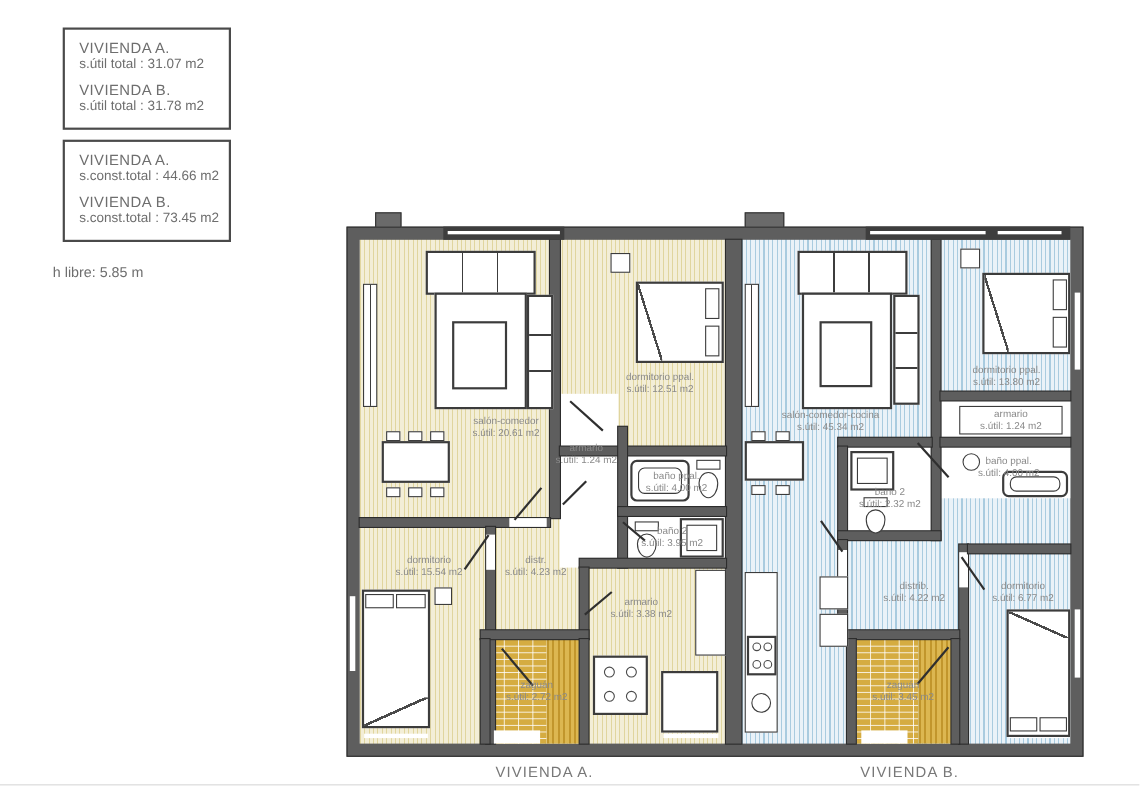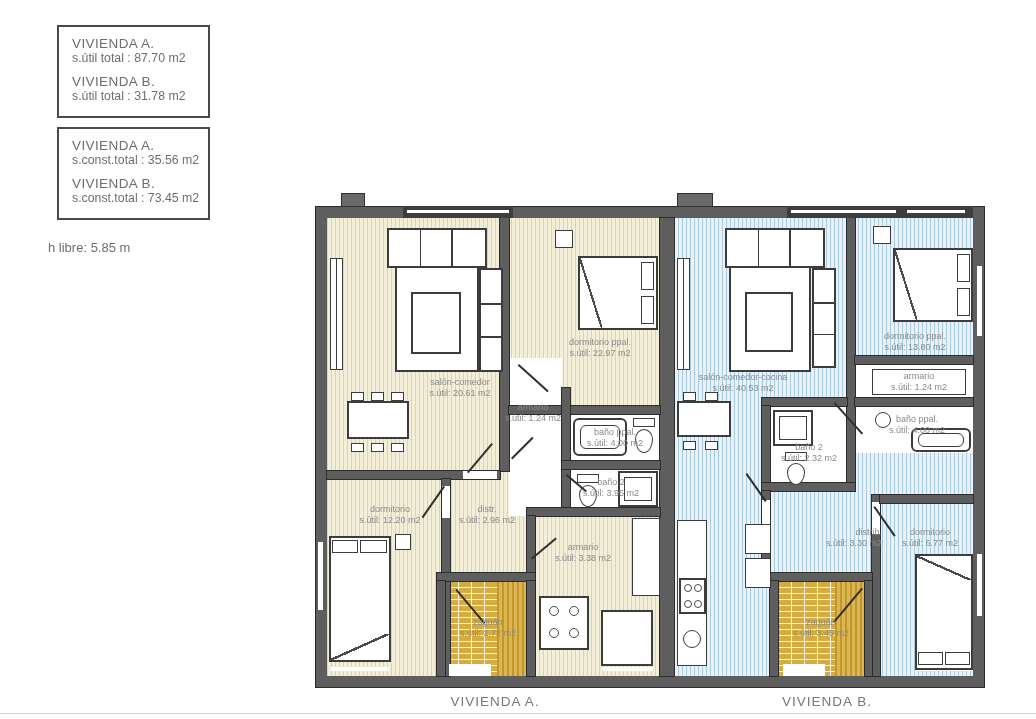--- a/index.html
+++ b/index.html
@@ -58,27 +58,27 @@
   .lbl-boxed { background:#fff; border:1.5px solid #3c3c3c; width:88px; margin-left:-44px; padding:1px 2px; }
   .caption { position:absolute; top:694px; width:160px; text-align:center;
     font-size:13.5px; color:#787878; letter-spacing:1px; }
   .baseline { position:absolute; left:0; top:713px; width:1036px; height:1px; background:#d8d8d8; }
 </style>
 </head>
 <body>
 
 <div class="infobox" style="top:25px;">
   <div class="ib-title">VIVIENDA A.</div>
-  <div class="ib-val">s.útil total : 87.70 m2</div>
+  <div class="ib-val">s.útil total : 31.07 m2</div>
   <div class="ib-title">VIVIENDA B.</div>
   <div class="ib-val">s.útil total : 31.78 m2</div>
 </div>
 <div class="infobox" style="top:127px;">
   <div class="ib-title">VIVIENDA A.</div>
-  <div class="ib-val">s.const.total : 35.56 m2</div>
+  <div class="ib-val">s.const.total : 44.66 m2</div>
   <div class="ib-title">VIVIENDA B.</div>
   <div class="ib-val">s.const.total : 73.45 m2</div>
 </div>
 <div class="hnote">h libre: 5.85 m</div>
 
 <div class="plan">
   <div class="shell"></div>
   <div class="floor-a"></div>
   <div class="floor-b"></div>
 
@@ -229,74 +229,74 @@
   <div class="door" style="left:450px;top:296px;width:34px;transform:rotate(-125deg);"></div>
   <div class="door" style="left:560px;top:300px;width:36px;transform:rotate(55deg);"></div>
   <div class="door" style="left:520px;top:196px;width:42px;transform:rotate(48deg);"></div>
 
   <div class="lbl" style="left:145px;top:171px;">
     <div>salón-comedor</div>
     <div>s.útil: 20.61 m2</div>
   </div>
   <div class="lbl" style="left:285px;top:131px;">
     <div>dormitorio ppal.</div>
-    <div>s.útil: 22.97 m2</div>
+    <div>s.útil: 12.51 m2</div>
   </div>
   <div class="lbl" style="left:218px;top:196px;">
     <div>armario</div>
     <div>s.útil: 1.24 m2</div>
   </div>
   <div class="lbl" style="left:300px;top:221px;">
     <div>baño ppal.</div>
     <div>s.útil: 4.00 m2</div>
   </div>
   <div class="lbl" style="left:296px;top:271px;">
     <div>baño 2</div>
     <div>s.útil: 3.95 m2</div>
   </div>
   <div class="lbl" style="left:75px;top:298px;">
     <div>dormitorio</div>
-    <div>s.útil: 12.20 m2</div>
+    <div>s.útil: 15.54 m2</div>
   </div>
   <div class="lbl" style="left:172px;top:298px;">
     <div>distr.</div>
-    <div>s.útil: 2.96 m2</div>
+    <div>s.útil: 4.23 m2</div>
   </div>
   <div class="lbl" style="left:268px;top:336px;">
     <div>armario</div>
     <div>s.útil: 3.38 m2</div>
   </div>
   <div class="lbl" style="left:173px;top:411px;">
     <div>zaguán</div>
     <div>s.útil: 2.72 m2</div>
   </div>
 
-  <div class="lbl" style="left:428px;top:166px;">
+  <div class="lbl" style="left:428px;top:166px;padding-left:12px;">
     <div>salón-comedor-cocina</div>
-    <div>s.útil: 40.53 m2</div>
+    <div>s.útil: 45.34 m2</div>
   </div>
   <div class="lbl" style="left:600px;top:125px;">
     <div>dormitorio ppal.</div>
     <div>s.útil: 13.80 m2</div>
   </div>
   <div class="lbl lbl-boxed" style="left:601px;top:163px;">
     <div>armario</div>
     <div>s.útil: 1.24 m2</div>
   </div>
   <div class="lbl" style="left:602px;top:208px;">
     <div>baño ppal.</div>
     <div>s.útil: 4.00 m2</div>
   </div>
   <div class="lbl" style="left:494px;top:236px;">
     <div>baño 2</div>
     <div>s.útil: 2.32 m2</div>
   </div>
-  <div class="lbl" style="left:502px;top:321px;text-align:right;">
+  <div class="lbl" style="left:516px;top:321px;">
     <div>distrib.</div>
-    <div>s.útil: 3.30 m2</div>
+    <div>s.útil: 4.22 m2</div>
   </div>
   <div class="lbl" style="left:615px;top:321px;">
     <div>dormitorio</div>
     <div>s.útil: 6.77 m2</div>
   </div>
   <div class="lbl" style="left:506px;top:411px;">
     <div>zaguán</div>
     <div>s.útil: 3.45 m2</div>
   </div>
 </div>

